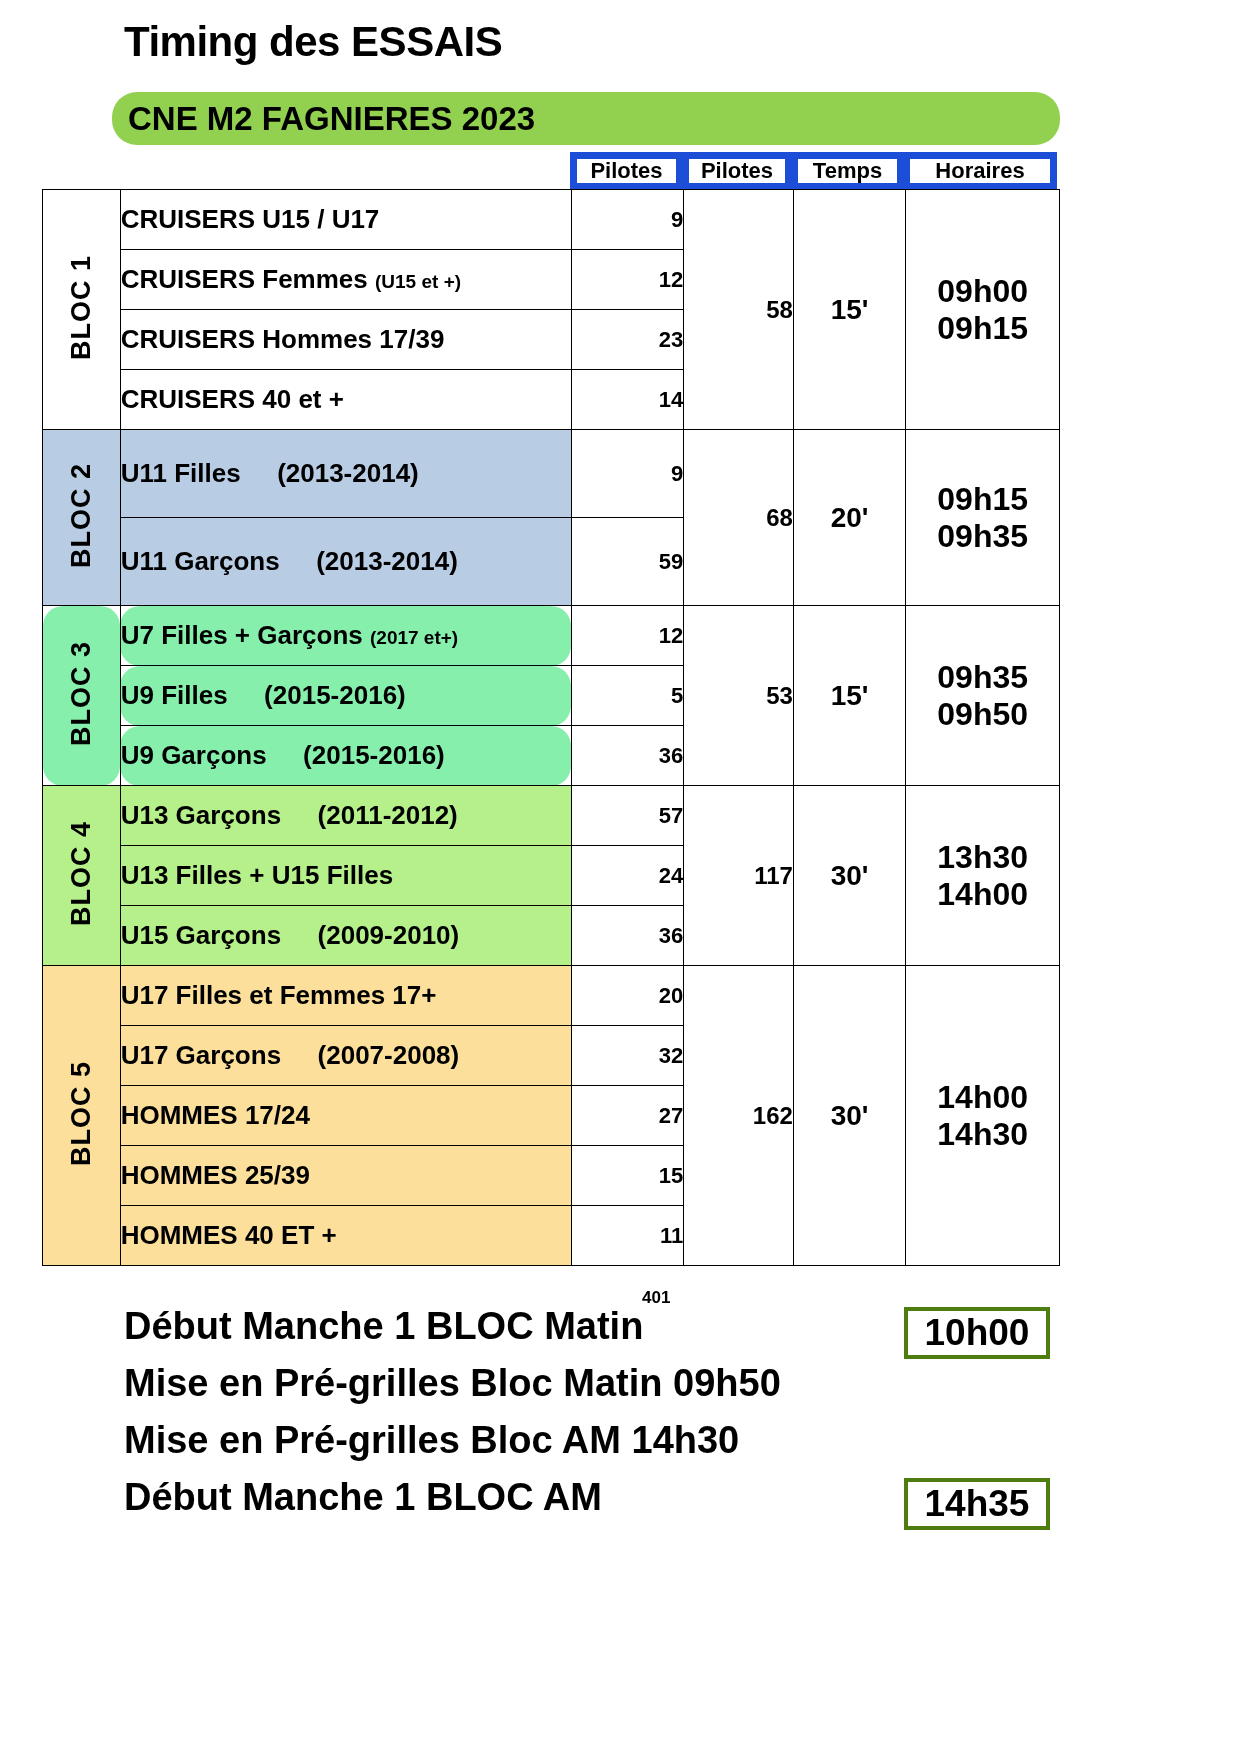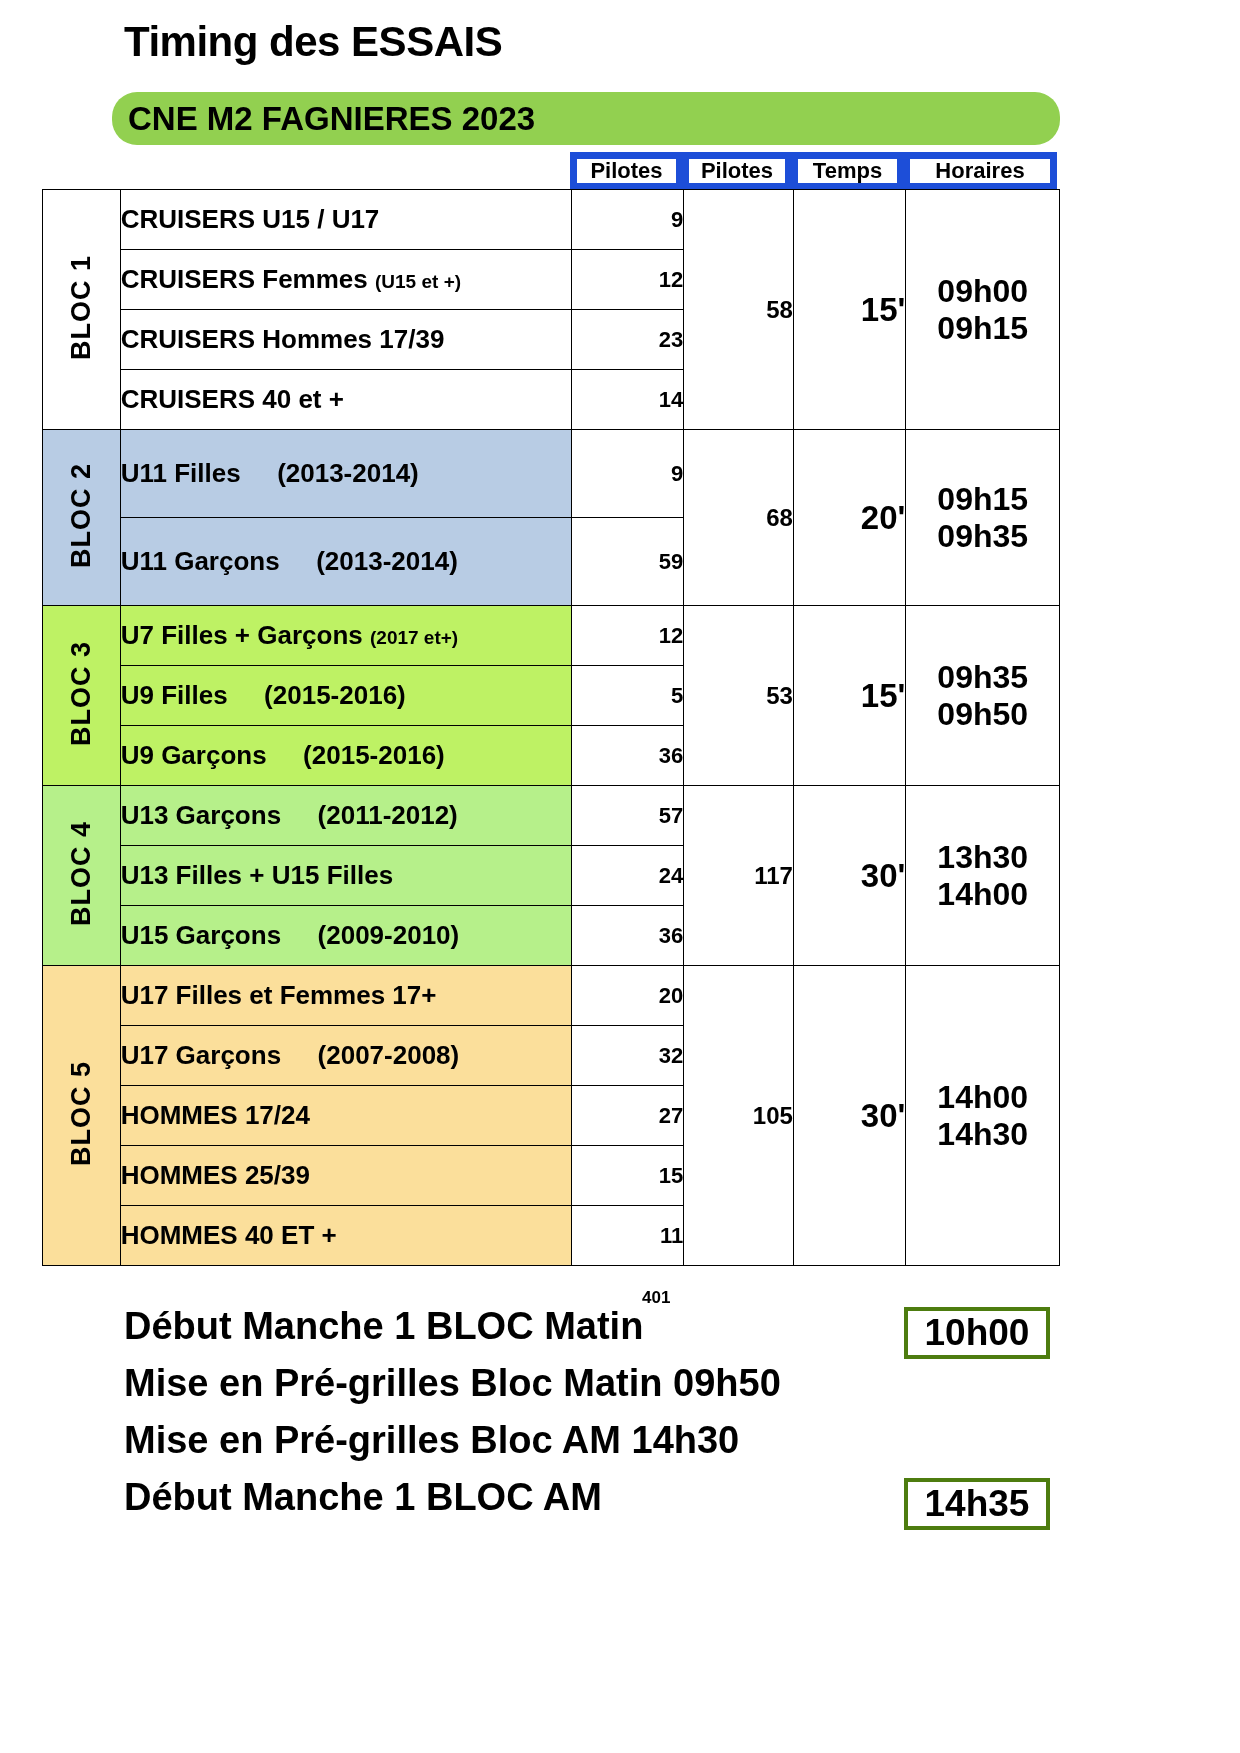--- a/index.html
+++ b/index.html
@@ -109,22 +109,22 @@
     font-weight: bold;
   }
   .tot-cell {
     width: 110px;
     text-align: right;
     font-size: 24px;
     font-weight: bold;
   }
   .time-cell {
     width: 113px;
-    text-align: right;
-    font-size: 33px;
+    text-align: center;
+    font-size: 28px;
     font-weight: bold;
   }
   .hours-cell {
     width: 154px;
     text-align: center;
     font-size: 32px;
     font-weight: bold;
     padding: 0 4px;
   }
   .hours-stack {
@@ -132,21 +132,21 @@
     flex-direction: column;
     justify-content: center;
     height: 100%;
     min-height: 100%;
   }
   .hours-stack span { display: block; }
 
   
   .bg-b1 { background: #ffffff; }
   .bg-b2 { background: #b8cce4; }
-  .bg-b3 { background: #bef264; }
+  .bg-b3 { background: #86efac; border-radius: 20px; }
   .bg-b4 { background: #b6f08a; }
   .bg-b5 { background: #fbdf9b; }
   .bg-white { background: #ffffff; }
 
   .row-h4 { height: 60px; }
 
   
   .grand-total {
     position: absolute;
     left: 642px; top: 1288px;
@@ -340,21 +340,21 @@
       </tr>
 
       <tr style="height:60px">
         <td class="bloc-cell bg-b5" rowspan="5">
           <span class="bloc-rot">BLOC 5</span>
         </td>
         <td class="cat-cell bg-b5">
           <span>U17 Filles et Femmes 17+</span>
         </td>
         <td class="num-cell bg-white">20</td>
-        <td class="tot-cell bg-white" rowspan="5">105</td>
+        <td class="tot-cell bg-white" rowspan="5">162</td>
         <td class="time-cell bg-white" rowspan="5">30'</td>
         <td class="hours-cell bg-white" rowspan="5">
           <div class="hours-stack">
             <span>14h00</span>
             <span>14h30</span>
           </div>
         </td>
       </tr>
       <tr style="height:60px">
         <td class="cat-cell bg-b5">

